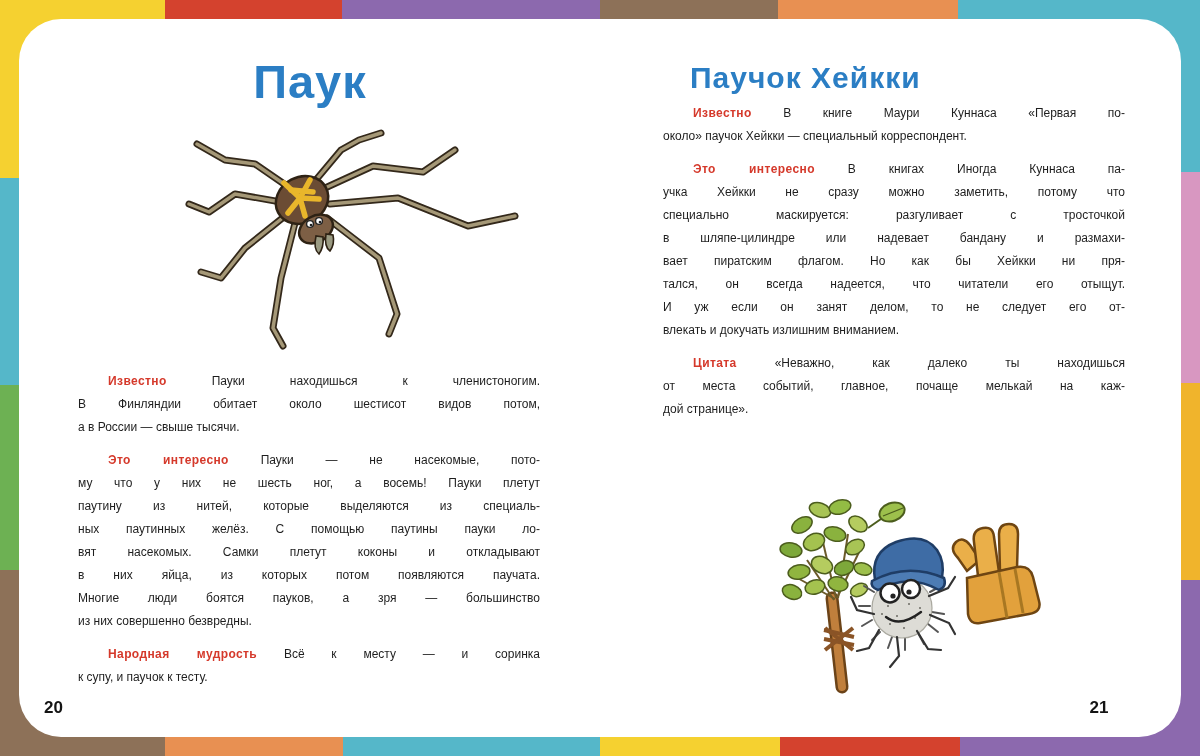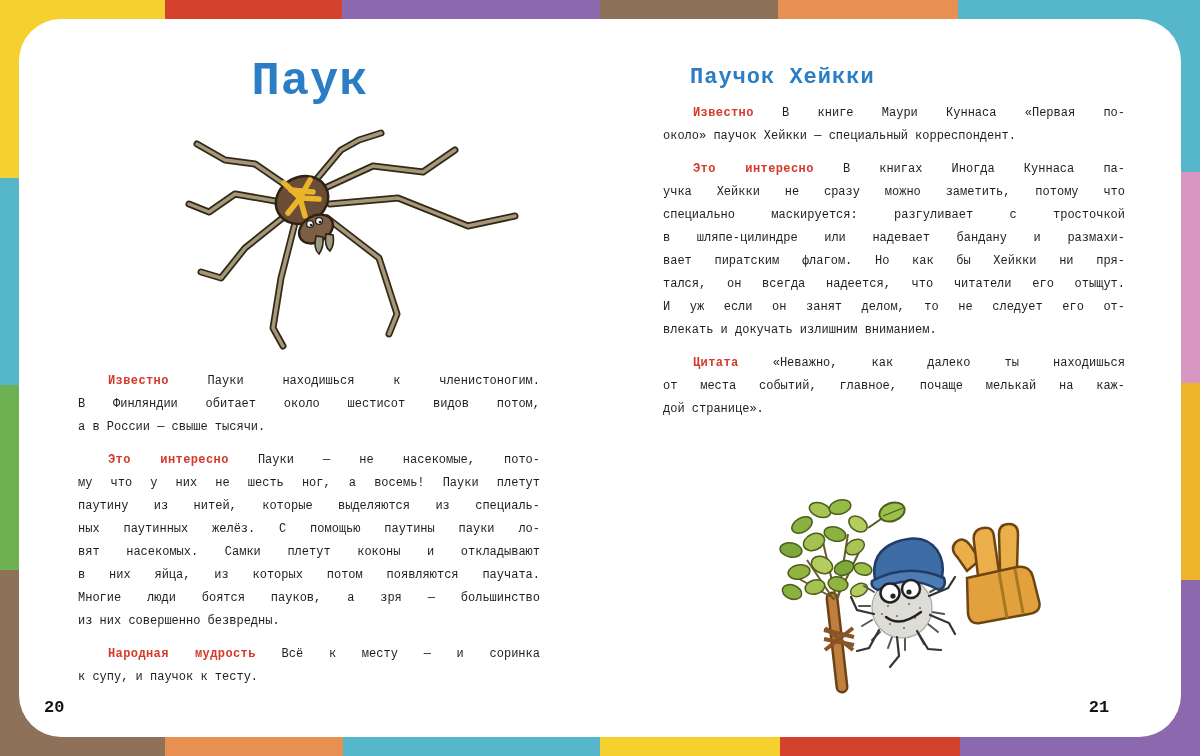--- a/index.html
+++ b/index.html
@@ -1,30 +1,30 @@
 <!DOCTYPE html>
 <html style="--blue: #2b7ec4; --red: #d5392b; --text: #1e1e1e;"><head>
 <meta charset="utf-8">
 <style>
   html,body{margin:0;padding:0;background:#fff;}
   body{width:1200px;height:756px;font-family:"Liberation Sans",sans-serif;}
-  .canvas{position:relative;width:1200px;height:756px;background:#fef9c3;overflow:hidden;font-family:Liberation Mono, monospace;}
+  .canvas{position:relative;width:1200px;height:756px;background:#fef9c3;overflow:hidden;}
   .strip{position:absolute;display:flex;}
   .strip.h{left:0;width:1200px;height:62px;flex-direction:row;}
   #frame-top{top:0;}
   #frame-bottom{bottom:0;}
   .strip.v{top:0;height:756px;width:62px;flex-direction:column;}
   #frame-left{left:0;}
   #frame-right{right:0;}
   .strip.h .seg{height:100%;flex:0 0 auto;}
   .strip.v .seg{width:100%;flex:0 0 auto;}
   .white-page{position:absolute;left:19px;top:19px;width:1162px;height:718px;background:#ffffff;border-radius:42px;}
   .page-title{position:absolute;font-weight:bold;color:var(--blue);letter-spacing:1px;}
   #title-left{left:70px;top:54px;width:480px;text-align:center;font-size:47px;line-height:56px;}
-  #title-right{left:690px;top:60px;font-size:22px;line-height:36px;}
+  #title-right{left:690px;top:60px;font-size:30px;line-height:36px;}
   .text-block{position:absolute;width:462px;font-size:12px;line-height:23px;color:var(--text);}
   #left-text{left:78px;top:370px;}
   #right-text{left:663px;top:102px;}
   .para + .para{margin-top:10px;}
   .line{text-align:justify;text-align-last:justify;-moz-text-align-last:justify;}
   .line.first{padding-left:30px;}
   .line.last{text-align-last:left;-moz-text-align-last:left;}
   .label{color:var(--red);font-weight:bold;letter-spacing:0.4px;}
   .page-num{position:absolute;top:698px;font-size:17px;font-weight:bold;color:#141414;}
   #page-num-left{left:44px;}

